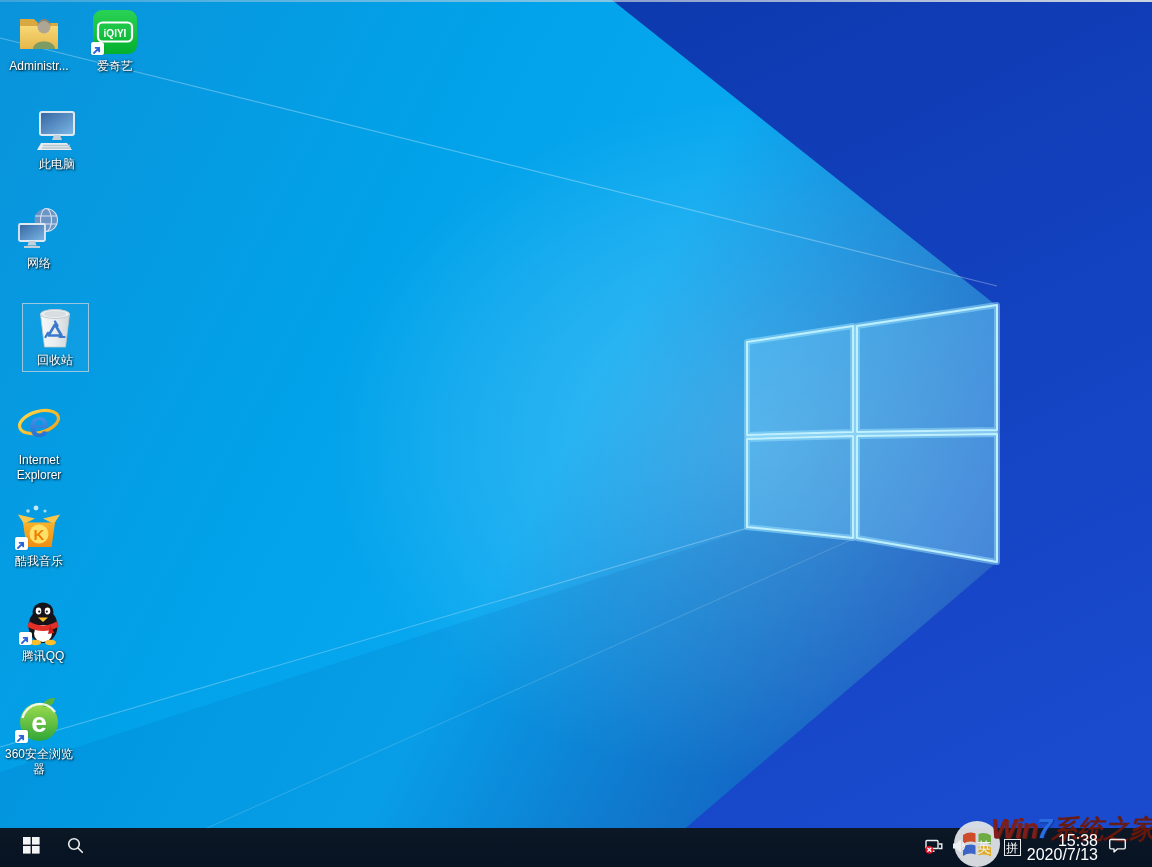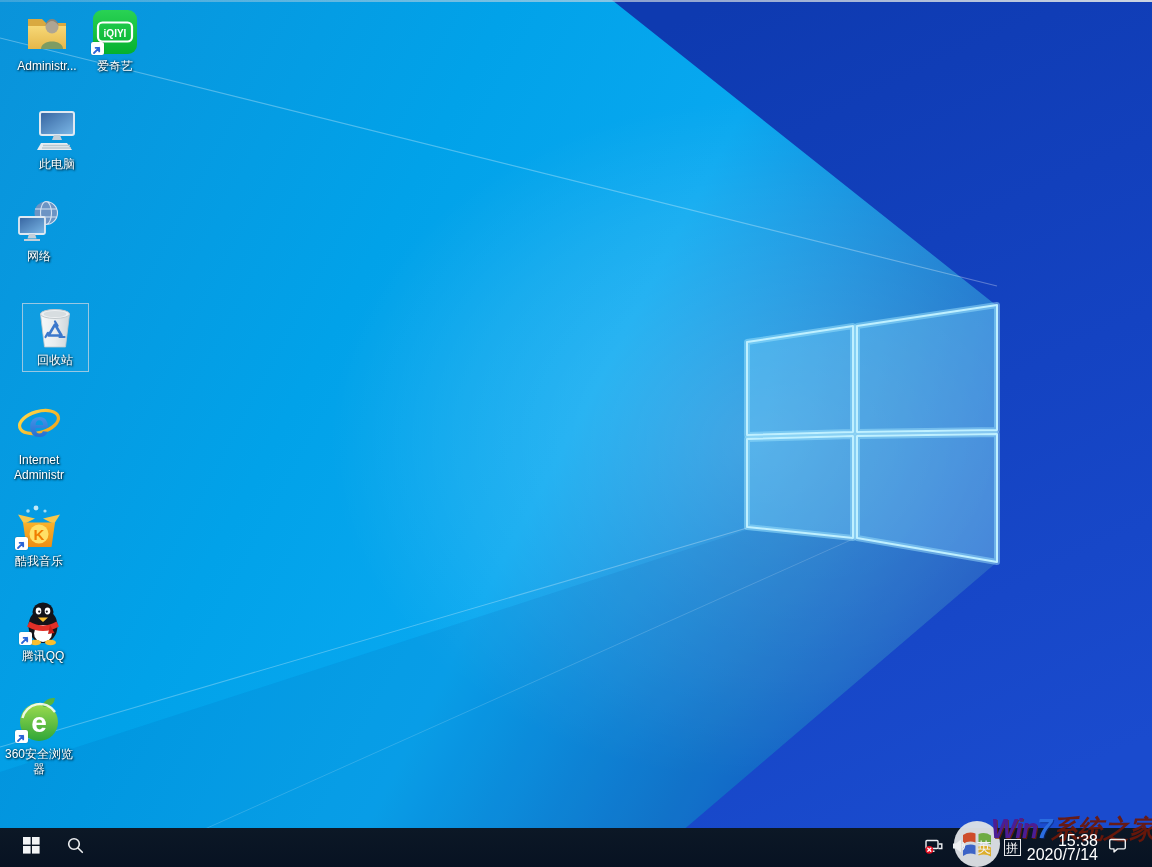--- a/index.html
+++ b/index.html
@@ -37,21 +37,21 @@
   .ime-pin .pinbox{display:block;width:17px;height:17px;border:1px solid #e8eaec;
                    font-size:12px;line-height:16px;text-align:center;color:#fff;box-sizing:border-box;}
   .clock{position:absolute;right:54px;top:0;height:39px;display:flex;flex-direction:column;
          justify-content:center;align-items:flex-end;color:#fff;font-size:16px;line-height:14px;}
   .action-center{left:1102px;width:30px;}
 
   
   .wm-circle{position:absolute;left:953px;top:820px;width:48px;height:48px;z-index:5;opacity:.95;}
   .wm-text{position:absolute;left:991px;top:812px;z-index:5;white-space:nowrap;
            font-style:italic;font-weight:bold;font-size:27px;letter-spacing:-1px;}
-  .wm-win{color:#4c1d95;text-shadow:1px 1px 0 rgba(130,35,0,.7);}
+  .wm-win{color:#7f1d1d;text-shadow:1px 1px 0 rgba(130,35,0,.7);}
   .wm-7{color:#2a6de0;text-shadow:1px 1px 0 rgba(10,40,120,.6);}
   .wm-site{color:#6e1708;opacity:.92;letter-spacing:0;font-size:26px;}
 </style>
 </head>
 <body>
 
 <svg class="wallpaper" viewBox="0 0 1152 867" preserveAspectRatio="none">
   <defs>
     <linearGradient id="bgG" x1="0" y1="0" x2="1" y2="0.4">
       <stop offset="0" stop-color="#0a93da"></stop>
@@ -91,21 +91,21 @@
 
   <g fill="rgba(140,220,255,0.28)" stroke="#bff0ff" stroke-width="2" stroke-linejoin="round">
     <polygon points="747,342 853,326 853,432 747,435"></polygon>
     <polygon points="857,326 997,305 997,430 857,432"></polygon>
     <polygon points="747,439 853,436 853,538 747,527"></polygon>
     <polygon points="857,436 997,434 997,562 857,538"></polygon>
   </g>
 </svg>
 <div class="topline"></div>
 
-<div class="dicon" style="left:8px;top:8px">
+<div class="dicon" style="left:0;top:8px">
   <div class="img">
     <svg viewBox="0 0 48 48" width="48" height="48">
       <defs>
           <linearGradient id="foldG" x1="0" y1="0" x2="0" y2="1">
         <stop offset="0" stop-color="#f7d876"></stop>
             <stop offset="1" stop-color="#e5b74a"></stop>
           </linearGradient>
         </defs>
       <path d="M5 11 h14 l4 4 h20 v26 H5 z" fill="#d9a940"></path>
       <rect x="5" y="18" width="38" height="23" fill="url(#foldG)"></rect>
@@ -150,21 +150,21 @@
         </defs>
       <rect x="7" y="6" width="34" height="23" rx="2" fill="url(#monG)" stroke="#dfe9f2" stroke-width="2"></rect>
       <path d="M21 29 h6 l2 5 h-10 z" fill="#c3d0da"></path>
       <path d="M8 37 h26 l5 7 H4 z" fill="#e6ecf1"></path>
       <path d="M10 39.5 h27 M9 42 h29" stroke="#b9c6cf" stroke-width="1.4"></path>
     </svg>
   </div>
   <div class="lbl">此电脑</div>
 </div>
 
-<div class="dicon" style="left:0;top:198px">
+<div class="dicon" style="left:0;top:205px">
   <div class="img">
     <svg viewBox="0 0 48 48" width="48" height="48">
       <circle cx="31" cy="15" r="11.5" fill="#6c94c4"></circle>
       <path d="M31 3.5 a11.5 11.5 0 0 1 0 23 M31 3.5 a5.5 11.5 0 0 0 0 23 M31 3.5 a5.5 11.5 0 0 1 0 23 M20 11 h22 M20 19 h22" stroke="#d7e4f2" stroke-width="1.1" fill="none"></path>
       <rect x="4" y="19" width="26" height="17" rx="1.5" fill="url(#monG)" stroke="#dfe9f2" stroke-width="1.8"></rect>
       <path d="M14 36 h6 l1.5 4.5 h-9 z" fill="#c3d0da"></path>
       <path d="M9 42 h16" stroke="#c3d0da" stroke-width="2"></path>
     </svg>
   </div>
   <div class="lbl">网络</div>
@@ -201,21 +201,21 @@
           </linearGradient>
         <linearGradient id="ieY" x1="0" y1="0" x2="1" y2="1">
           <stop offset="0" stop-color="#ffd84a"></stop>
             <stop offset="1" stop-color="#efa41a"></stop>
           </linearGradient>
       </defs>
       <ellipse cx="24" cy="20" rx="20" ry="10.5" fill="none" stroke="url(#ieY)" stroke-width="3.2" transform="rotate(-16 24 20)"></ellipse>
       <text x="24" y="35" text-anchor="middle" font-size="37" font-weight="bold" fill="url(#ieB)">e</text>
     </svg>
   </div>
-  <div class="lbl">Internet Administr</div>
+  <div class="lbl">Internet Explorer</div>
 </div>
 
 <div class="dicon" style="left:0;top:503px">
   <div class="img">
     <svg viewBox="0 0 48 48" width="48" height="48">
       <defs>
           <linearGradient id="kwG" x1="0" y1="0" x2="0" y2="1">
         <stop offset="0" stop-color="#f9b22b"></stop>
             <stop offset="1" stop-color="#ef8e12"></stop>
           </linearGradient>
@@ -339,21 +339,21 @@
     </span>
   </div>
   <div class="tray-item ime-en">
     <span>英</span>
   </div>
   <div class="tray-item ime-pin">
     <span class="pinbox">拼</span>
   </div>
   <div class="clock">
     <span>15:38</span>
-    <span>2020/7/14</span>
+    <span>2020/7/13</span>
   </div>
   <div class="tray-item action-center">
     <span>
       <svg viewBox="0 0 19 17" width="19" height="17">
         <path d="M3 2.5 H16 Q17.3 2.5 17.3 3.8 V10.6 Q17.3 11.9 16 11.9 H9.5 L6 14.9 V11.9 H3 Q1.7 11.9 1.7 10.6 V3.8 Q1.7 2.5 3 2.5 Z" fill="none" stroke="#edeff1" stroke-width="1.4" stroke-linejoin="round"></path>
       </svg>
     </span>
   </div>
 </div>
 

